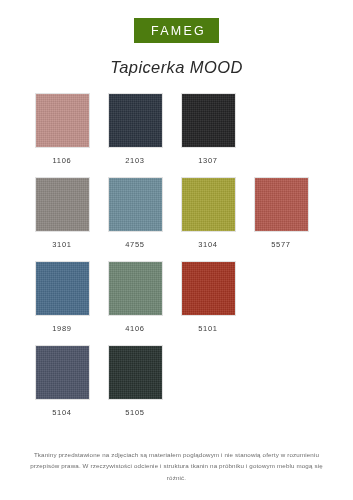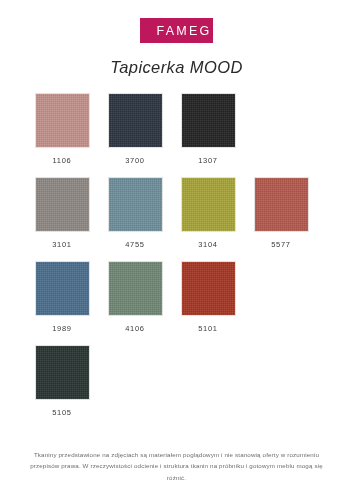--- a/index.html
+++ b/index.html
@@ -22,23 +22,23 @@
     background: #ffffff;
   }
 
   
   .header {
     padding-top: 18px;
     text-align: center;
   }
   .logo-box {
     display: inline-block;
-    background: #be185d;
+    background: #4d7c0f;
     color: #ffffff;
-    padding: 4px 2px 5px 17px;
+    padding: 4px 13px 5px 17px;
     line-height: 1;
   }
   .logo-text {
     font-family: "Liberation Sans", sans-serif;
     font-size: 12.5px;
     letter-spacing: 2.2px;
     font-weight: 400;
     display: inline-block;
     color: #ffffff;
   }
@@ -131,21 +131,21 @@
 
   <div class="grid">
 
     <div class="grid-row">
       <div class="cell">
         <div class="swatch" style="background-color: rgb(192, 144, 138);"></div>
         <div class="swatch-label">1106</div>
       </div>
       <div class="cell">
         <div class="swatch" style="background-color: rgb(43, 52, 64);"></div>
-        <div class="swatch-label">3700</div>
+        <div class="swatch-label">2103</div>
       </div>
       <div class="cell">
         <div class="swatch" style="background-color: rgb(35, 35, 36);"></div>
         <div class="swatch-label">1307</div>
       </div>
     </div>
 
     <div class="grid-row">
       <div class="cell">
         <div class="swatch" style="background-color: rgb(141, 135, 130);"></div>
@@ -174,20 +174,24 @@
         <div class="swatch" style="background-color: rgb(111, 134, 116);"></div>
         <div class="swatch-label">4106</div>
       </div>
       <div class="cell">
         <div class="swatch" style="background-color: rgb(163, 53, 35);"></div>
         <div class="swatch-label">5101</div>
       </div>
     </div>
 
     <div class="grid-row">
+      <div class="cell">
+        <div class="swatch" style="background-color: rgb(77, 84, 104);"></div>
+        <div class="swatch-label">5104</div>
+      </div>
       <div class="cell">
         <div class="swatch" style="background-color: rgb(40, 51, 48);"></div>
         <div class="swatch-label">5105</div>
       </div>
       <div class="cell spacer"></div>
       <div class="cell spacer"></div>
     </div>
 
   </div>
 

